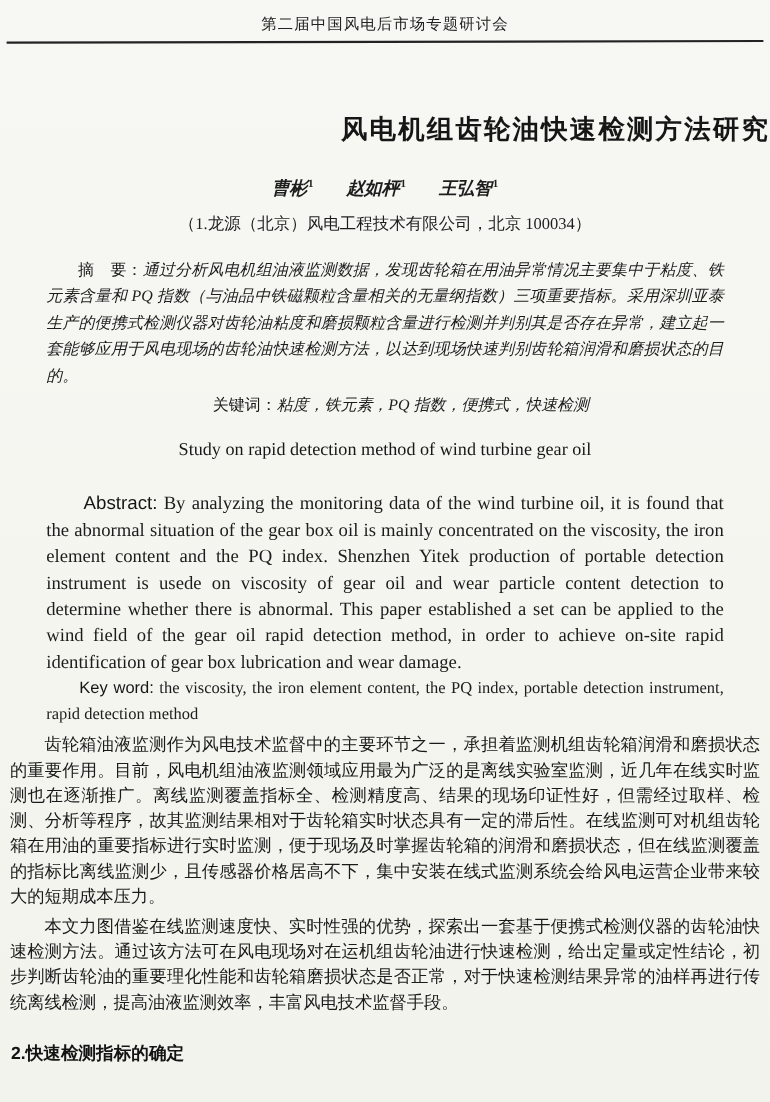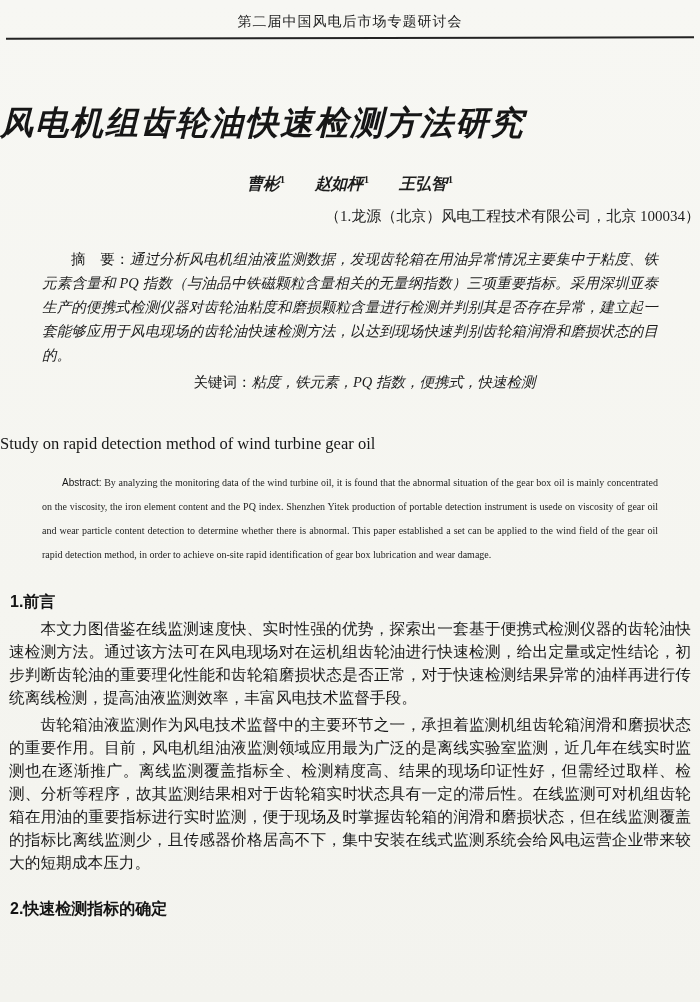--- a/index.html
+++ b/index.html
@@ -22,41 +22,40 @@
     letter-spacing: 1px;
     color: #222;
   }
   .head-rule {
     border: none;
     border-top: 2px solid #232323;
     margin: 6px 6px 0 6px;
     transform: rotate(-0.12deg);
   }
   .title {
-    text-align: left;
-    font-size: 33px;
+    text-align: right;
+    font-size: 24px;
     font-weight: bold;
     font-family: "Liberation Sans", "DejaVu Sans", sans-serif;
     letter-spacing: 2px;
     margin-top: 62px;
     color: #161616;
-    font-style: italic;
   }
   .authors {
     text-align: center;
     font-size: 16px;
     margin-top: 28px;
     font-style: italic;
     color: #1d1d1d;
     font-weight: bold;
   }
   .authors .author { margin: 0 13px; white-space: nowrap; }
   .authors sup { font-size: 10px; font-style: normal; margin-left: 1px; }
   .affiliation {
-    text-align: right;
+    text-align: center;
     font-size: 15px;
     margin-top: 12px;
     color: #1d1d1d;
     font-family: Liberation Serif, serif;
   }
   .abstract-para {
     margin: 21px 42px 0 42px;
     font-size: 14.5px;
     line-height: 24px;
     text-align: justify;
@@ -73,28 +72,28 @@
     color: #1c1c1c;
     text-align: center;
   }
   .lbl {
     font-family: "Liberation Sans", "DejaVu Sans", sans-serif;
     font-weight: normal;
     font-style: normal;
     color: #151515;
   }
   .en-title {
-    text-align: left;
+    text-align: center;
     font-size: 16.5px;
-    margin-top: 40px;
+    margin-top: 18px;
     color: #171717;
   }
   .en-abstract {
-    margin: 17px 42px 0 42px;
-    font-size: 10px;
+    margin: 27px 42px 0 42px;
+    font-size: 17px;
     line-height: 24px;
     text-align: justify;
     text-indent: 2em;
     color: #1c1c1c;
   }
   .en-keywords {
     margin: 0 42px 0 42px;
     font-size: 15px;
     line-height: 24px;
     text-align: justify;
@@ -136,20 +135,20 @@
   <div class="affiliation">（1.龙源（北京）风电工程技术有限公司，北京 100034）</div>
 
   <p class="abstract-para"><span class="lbl">摘　要：</span><span>通过分析风电机组油液监测数据，发现齿轮箱在用油异常情况主要集中于粘度、铁元素含量和 PQ 指数（与油品中铁磁颗粒含量相关的无量纲指数）三项重要指标。采用深圳亚泰生产的便携式检测仪器对齿轮油粘度和磨损颗粒含量进行检测并判别其是否存在异常，建立起一套能够应用于风电现场的齿轮油快速检测方法，以达到现场快速判别齿轮箱润滑和磨损状态的目的。</span></p>
 
   <p class="keywords-para"><span class="lbl">关键词：</span><span>粘度，铁元素，PQ 指数，便携式，快速检测</span></p>
 
   <div class="en-title">Study on rapid detection method of wind turbine gear oil</div>
 
   <p class="en-abstract"><span class="lbl">Abstract:</span> <span>By analyzing the monitoring data of the wind turbine oil, it is found that the abnormal situation of the gear box oil is mainly concentrated on the viscosity, the iron element content and the PQ index. Shenzhen Yitek production of portable detection instrument is usede on viscosity of gear oil and wear particle content detection to determine whether there is abnormal. This paper established a set can be applied to the wind field of the gear oil rapid detection method, in order to achieve on-site rapid identification of gear box lubrication and wear damage.</span></p>
 
+  <p class="en-keywords"><span class="lbl">Key word:</span> <span>the viscosity, the iron element content, the PQ index, portable detection instrument, rapid detection method</span></p>
 
-  <div class="section-heading">1.前言</div>
+  <p class="body-para">齿轮箱油液监测作为风电技术监督中的主要环节之一，承担着监测机组齿轮箱润滑和磨损状态的重要作用。目前，风电机组油液监测领域应用最为广泛的是离线实验室监测，近几年在线实时监测也在逐渐推广。离线监测覆盖指标全、检测精度高、结果的现场印证性好，但需经过取样、检测、分析等程序，故其监测结果相对于齿轮箱实时状态具有一定的滞后性。在线监测可对机组齿轮箱在用油的重要指标进行实时监测，便于现场及时掌握齿轮箱的润滑和磨损状态，但在线监测覆盖的指标比离线监测少，且传感器价格居高不下，集中安装在线式监测系统会给风电运营企业带来较大的短期成本压力。</p>
   <p class="body-para">本文力图借鉴在线监测速度快、实时性强的优势，探索出一套基于便携式检测仪器的齿轮油快速检测方法。通过该方法可在风电现场对在运机组齿轮油进行快速检测，给出定量或定性结论，初步判断齿轮油的重要理化性能和齿轮箱磨损状态是否正常，对于快速检测结果异常的油样再进行传统离线检测，提高油液监测效率，丰富风电技术监督手段。</p>
-  <p class="body-para">齿轮箱油液监测作为风电技术监督中的主要环节之一，承担着监测机组齿轮箱润滑和磨损状态的重要作用。目前，风电机组油液监测领域应用最为广泛的是离线实验室监测，近几年在线实时监测也在逐渐推广。离线监测覆盖指标全、检测精度高、结果的现场印证性好，但需经过取样、检测、分析等程序，故其监测结果相对于齿轮箱实时状态具有一定的滞后性。在线监测可对机组齿轮箱在用油的重要指标进行实时监测，便于现场及时掌握齿轮箱的润滑和磨损状态，但在线监测覆盖的指标比离线监测少，且传感器价格居高不下，集中安装在线式监测系统会给风电运营企业带来较大的短期成本压力。</p>
 
   <div class="section-heading">2.快速检测指标的确定</div>
 
 </div>
 
 </body></html>

